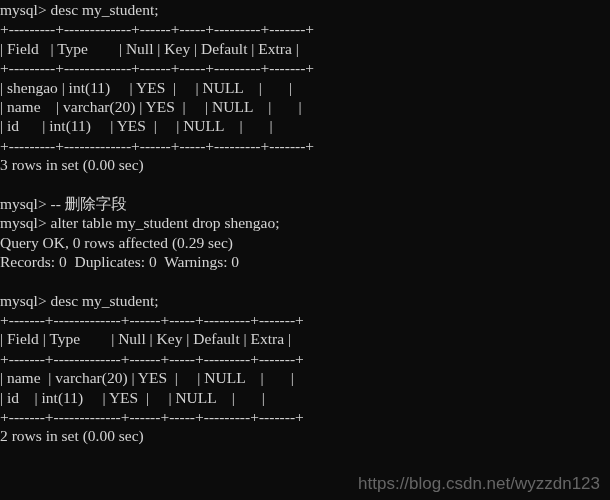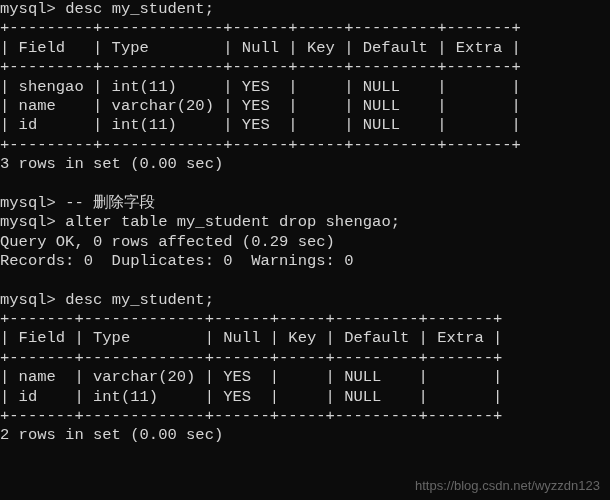--- a/index.html
+++ b/index.html
@@ -11,26 +11,27 @@
     font-size: 15.5px;
     line-height: 1.25;
     width: 610px;
     height: 500px;
     overflow: hidden;
     position: relative;
   }
   .term {
     white-space: pre;
     padding: 0;
+    font-family: Liberation Serif, serif;
   }
   .watermark {
     position: absolute;
     bottom: 6px;
     right: 10px;
-    font-size: 13px;
+    font-size: 17px;
     color: #666;
     font-family: Arial, sans-serif;
     text-align: center;
   }
 </style>
 </head>
 <body>
 
 <div class="term"><span>mysql&gt;</span> <span>desc my_student;</span>
 <span>+---------+-------------+------+-----+---------+-------+</span>

